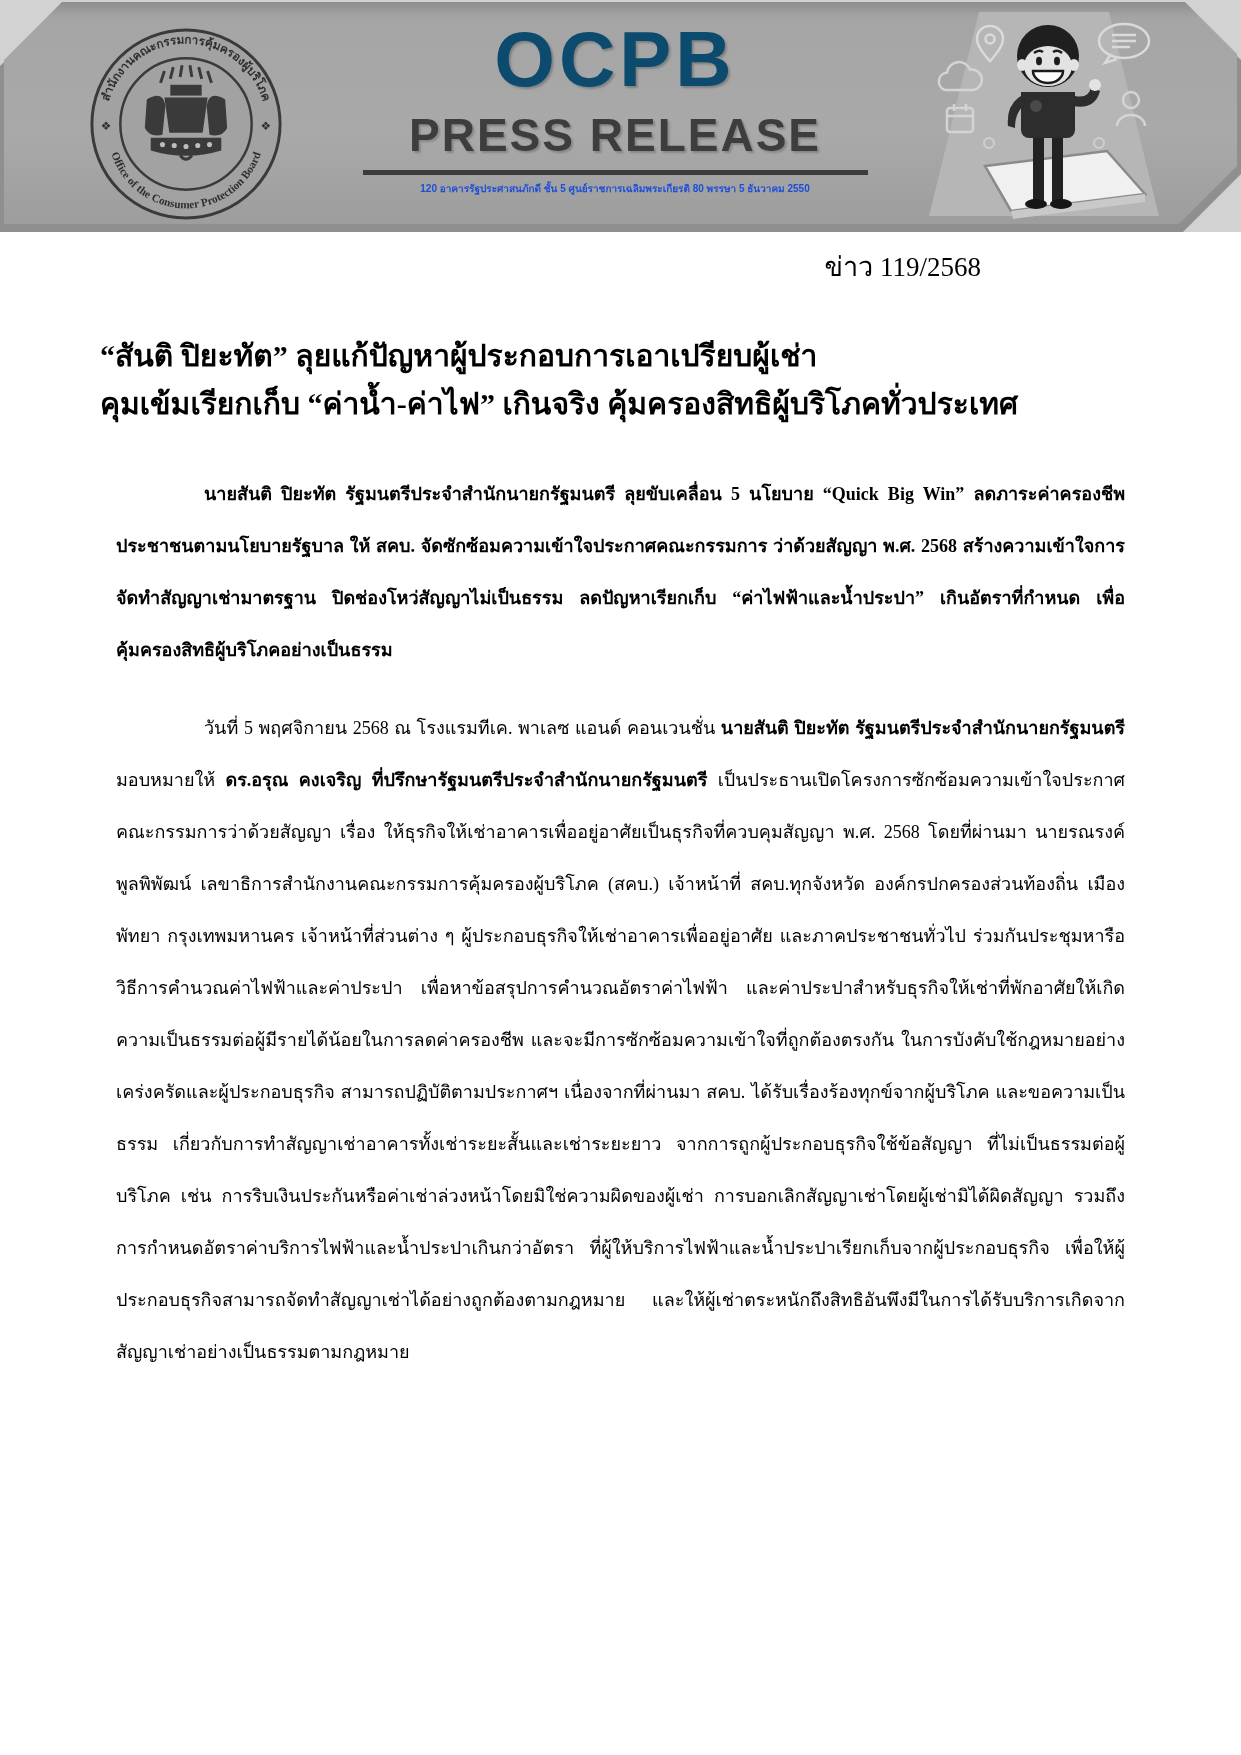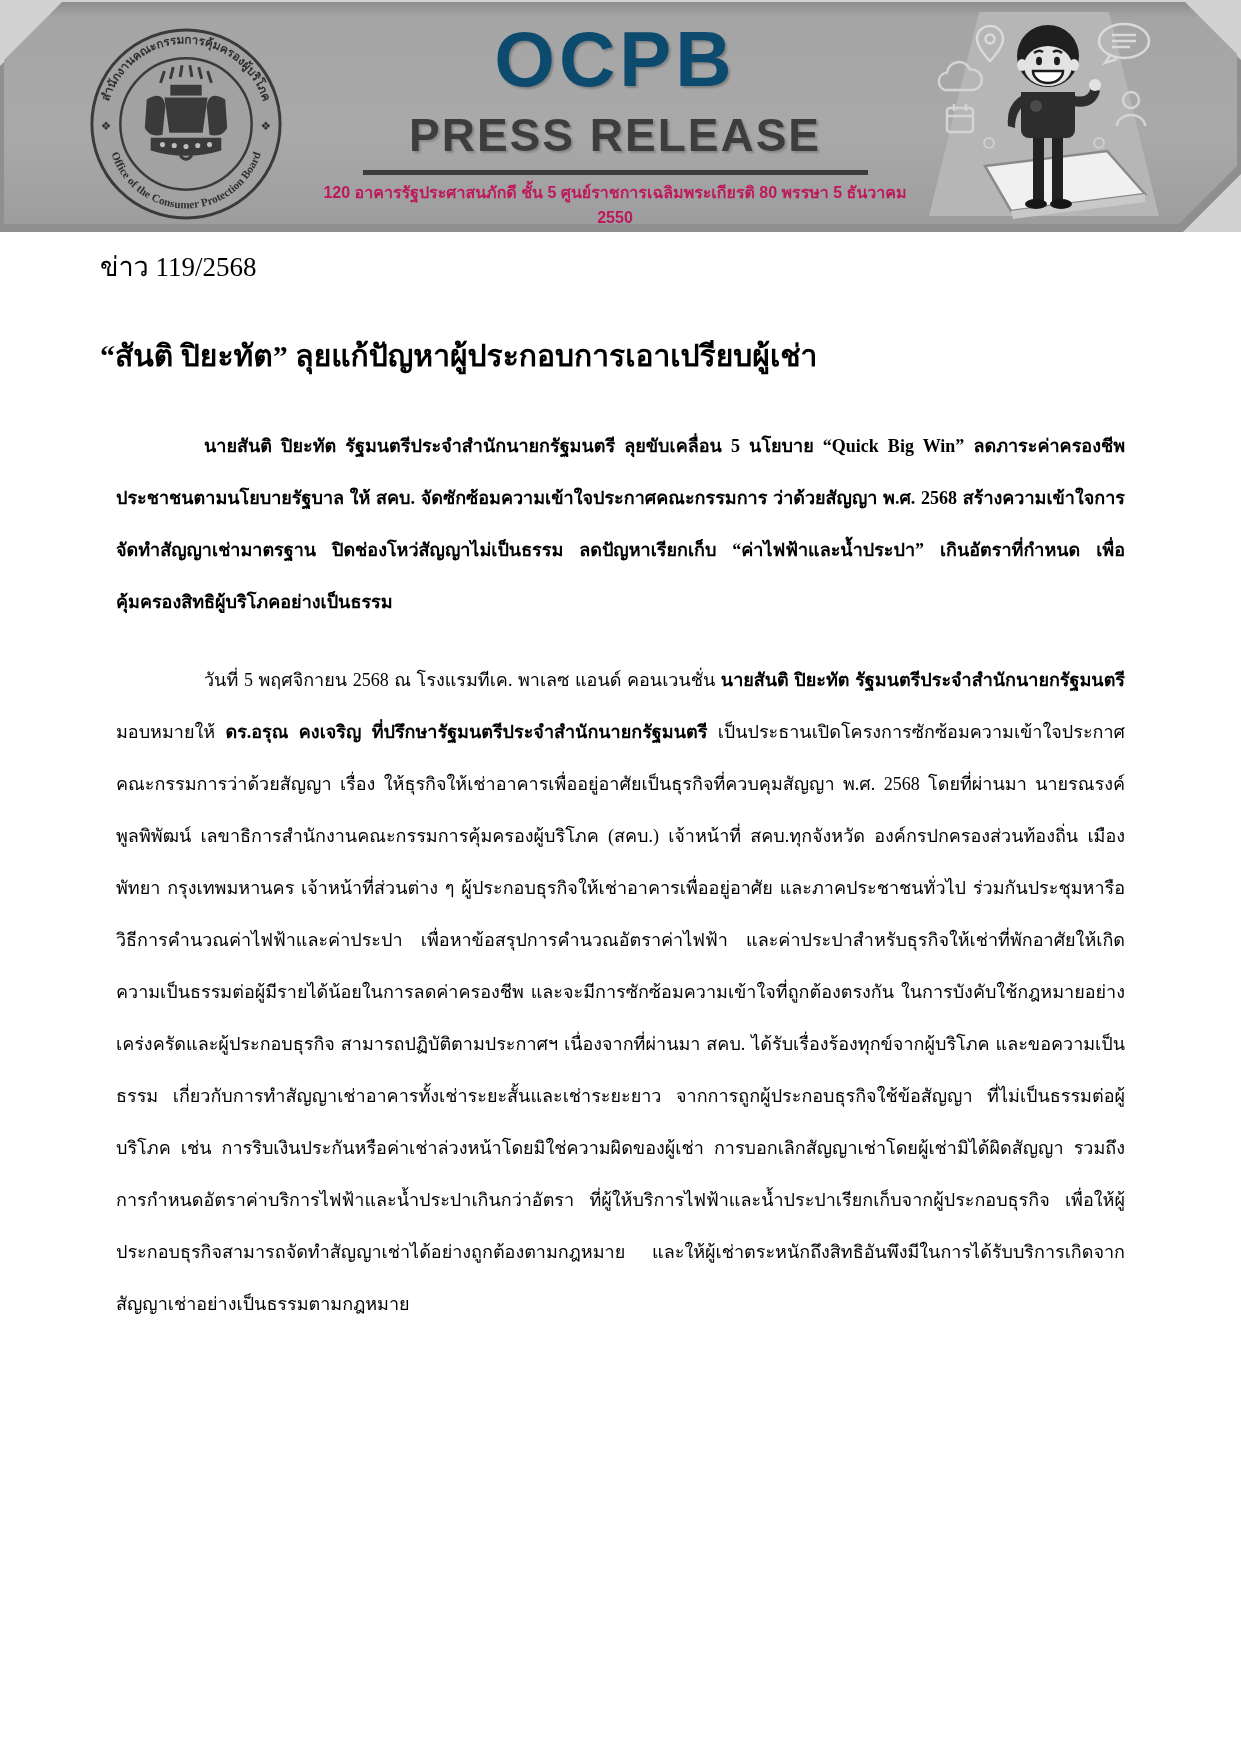--- a/index.html
+++ b/index.html
@@ -63,38 +63,38 @@
     margin-top:14px;
     text-shadow:2px 2px 2px rgba(60,60,60,.3);
   }
   .ocpb-divider{
     width:505px;
     height:5px;
     background:#3c3c3c;
     margin:12px auto 6px auto;
   }
   .ocpb-address{
-    font-size:16px;
-    font-weight:bold;
-    color:#be185d;
+    font-size:10px;
+    font-weight:bold;
+    color:#1d4ed8;
     line-height:1.55;
   }
   .mascot{
     position:absolute;
     right:48px;top:8px;
     width:300px;height:212px;
   }
 
   
   .content{
     padding:0 100px;
   }
   .meta{
     margin-top:16px;
-    text-align:left;
+    text-align:right;
     padding-right:160px;
     font-size:27px;
     line-height:38px;
   }
   .headline{
     margin-top:46px;
     text-align:left;
     font-weight:bold;
     font-size:30px;
     line-height:48px;
@@ -213,19 +213,20 @@
   </div>
 
   <div class="content">
 
     <div class="meta">
       <div>ข่าว 119/2568</div>
     </div>
 
     <div class="headline">
       <div>“สันติ ปิยะทัต” ลุยแก้ปัญหาผู้ประกอบการเอาเปรียบผู้เช่า</div>
+      <div>คุมเข้มเรียกเก็บ “ค่าน้ำ-ค่าไฟ” เกินจริง คุ้มครองสิทธิผู้บริโภคทั่วประเทศ</div>
     </div>
 
     <p class="para para-1"><span class="bold">นายสันติ ปิยะทัต รัฐมนตรีประจำสำนักนายกรัฐมนตรี ลุยขับเคลื่อน 5 นโยบาย “Quick Big Win” ลดภาระค่าครองชีพ ประชาชนตามนโยบายรัฐบาล ให้ สคบ. จัดซักซ้อมความเข้าใจประกาศคณะกรรมการ ว่าด้วยสัญญา พ.ศ. 2568 สร้างความเข้าใจการจัดทำสัญญาเช่ามาตรฐาน ปิดช่องโหว่สัญญาไม่เป็นธรรม ลดปัญหาเรียกเก็บ “ค่าไฟฟ้าและน้ำประปา” เกินอัตราที่กำหนด เพื่อคุ้มครองสิทธิผู้บริโภคอย่างเป็นธรรม</span></p>
     <p class="para para-2"><span>วันที่ 5 พฤศจิกายน 2568 ณ โรงแรมทีเค. พาเลซ แอนด์ คอนเวนชั่น </span><span class="bold">นายสันติ ปิยะทัต รัฐมนตรีประจำสำนักนายกรัฐมนตรี</span><span> มอบหมายให้ </span><span class="bold">ดร.อรุณ คงเจริญ ที่ปรึกษารัฐมนตรีประจำสำนักนายกรัฐมนตรี</span><span> เป็นประธานเปิดโครงการซักซ้อมความเข้าใจประกาศคณะกรรมการว่าด้วยสัญญา เรื่อง ให้ธุรกิจให้เช่าอาคารเพื่ออยู่อาศัยเป็นธุรกิจที่ควบคุมสัญญา พ.ศ. 2568 โดยที่ผ่านมา นายรณรงค์ พูลพิพัฒน์ เลขาธิการสำนักงานคณะกรรมการคุ้มครองผู้บริโภค (สคบ.) เจ้าหน้าที่ สคบ.ทุกจังหวัด องค์กรปกครองส่วนท้องถิ่น เมืองพัทยา กรุงเทพมหานคร เจ้าหน้าที่ส่วนต่าง ๆ ผู้ประกอบธุรกิจให้เช่าอาคารเพื่ออยู่อาศัย และภาคประชาชนทั่วไป ร่วมกันประชุมหารือวิธีการคำนวณค่าไฟฟ้าและค่าประปา เพื่อหาข้อสรุปการคำนวณอัตราค่าไฟฟ้า และค่าประปาสำหรับธุรกิจให้เช่าที่พักอาศัยให้เกิดความเป็นธรรมต่อผู้มีรายได้น้อยในการลดค่าครองชีพ และจะมีการซักซ้อมความเข้าใจที่ถูกต้องตรงกัน ในการบังคับใช้กฎหมายอย่างเคร่งครัดและผู้ประกอบธุรกิจ สามารถปฏิบัติตามประกาศฯ เนื่องจากที่ผ่านมา สคบ. ได้รับเรื่องร้องทุกข์จากผู้บริโภค และขอความเป็นธรรม เกี่ยวกับการทำสัญญาเช่าอาคารทั้งเช่าระยะสั้นและเช่าระยะยาว จากการถูกผู้ประกอบธุรกิจใช้ข้อสัญญา ที่ไม่เป็นธรรมต่อผู้บริโภค เช่น การริบเงินประกันหรือค่าเช่าล่วงหน้าโดยมิใช่ความผิดของผู้เช่า การบอกเลิกสัญญาเช่าโดยผู้เช่ามิได้ผิดสัญญา รวมถึงการกำหนดอัตราค่าบริการไฟฟ้าและน้ำประปาเกินกว่าอัตรา ที่ผู้ให้บริการไฟฟ้าและน้ำประปาเรียกเก็บจากผู้ประกอบธุรกิจ เพื่อให้ผู้ประกอบธุรกิจสามารถจัดทำสัญญาเช่าได้อย่างถูกต้องตามกฎหมาย และให้ผู้เช่าตระหนักถึงสิทธิอันพึงมีในการได้รับบริการเกิดจากสัญญาเช่าอย่างเป็นธรรมตามกฎหมาย</span></p>
 
   </div>
 </div>
 
 </body></html>

